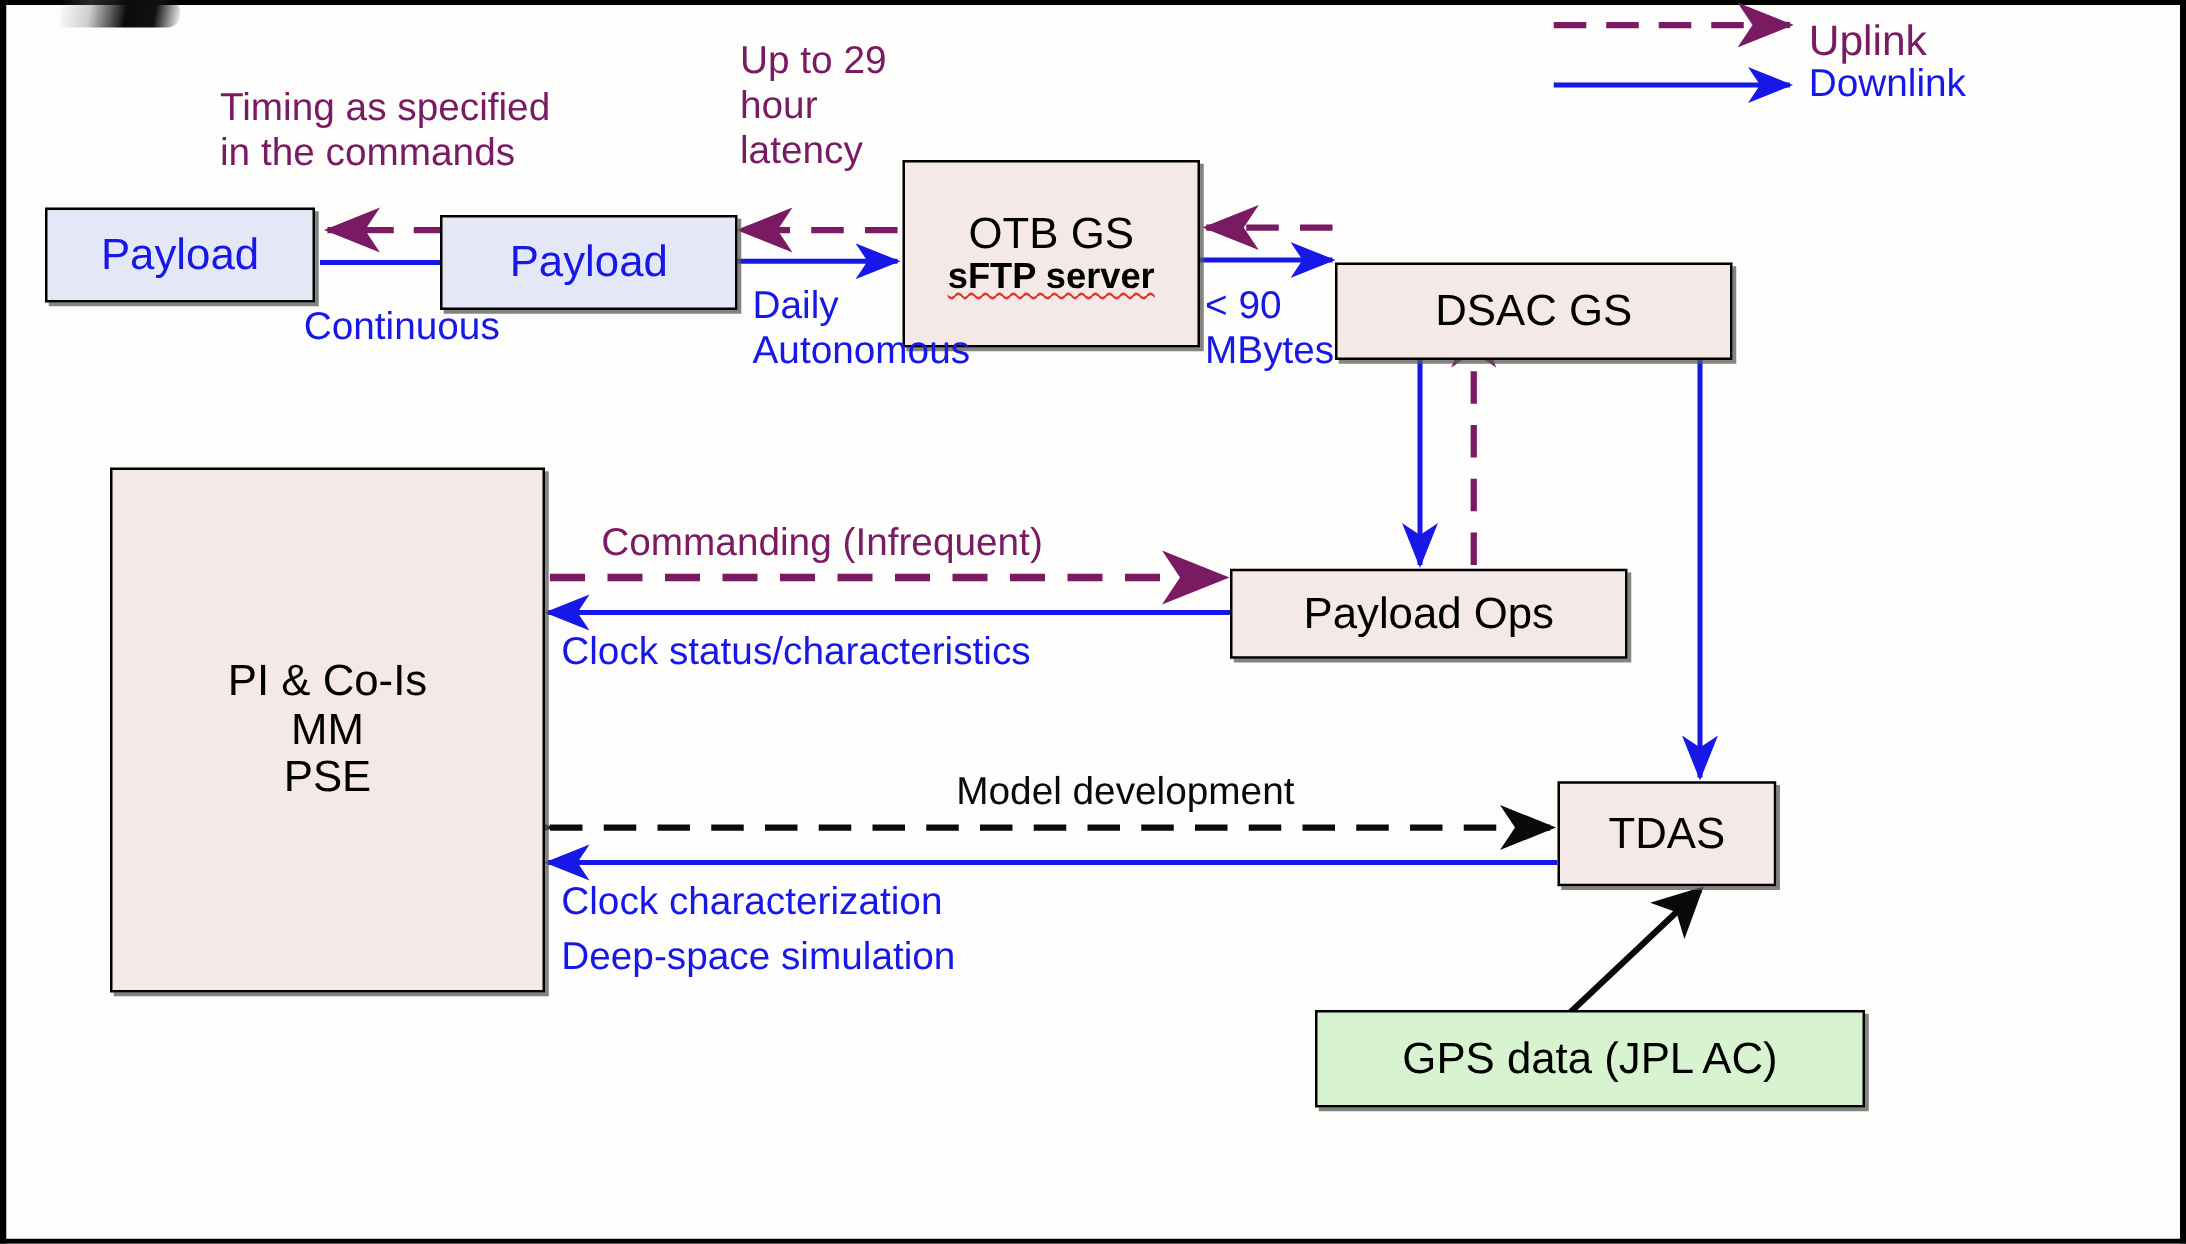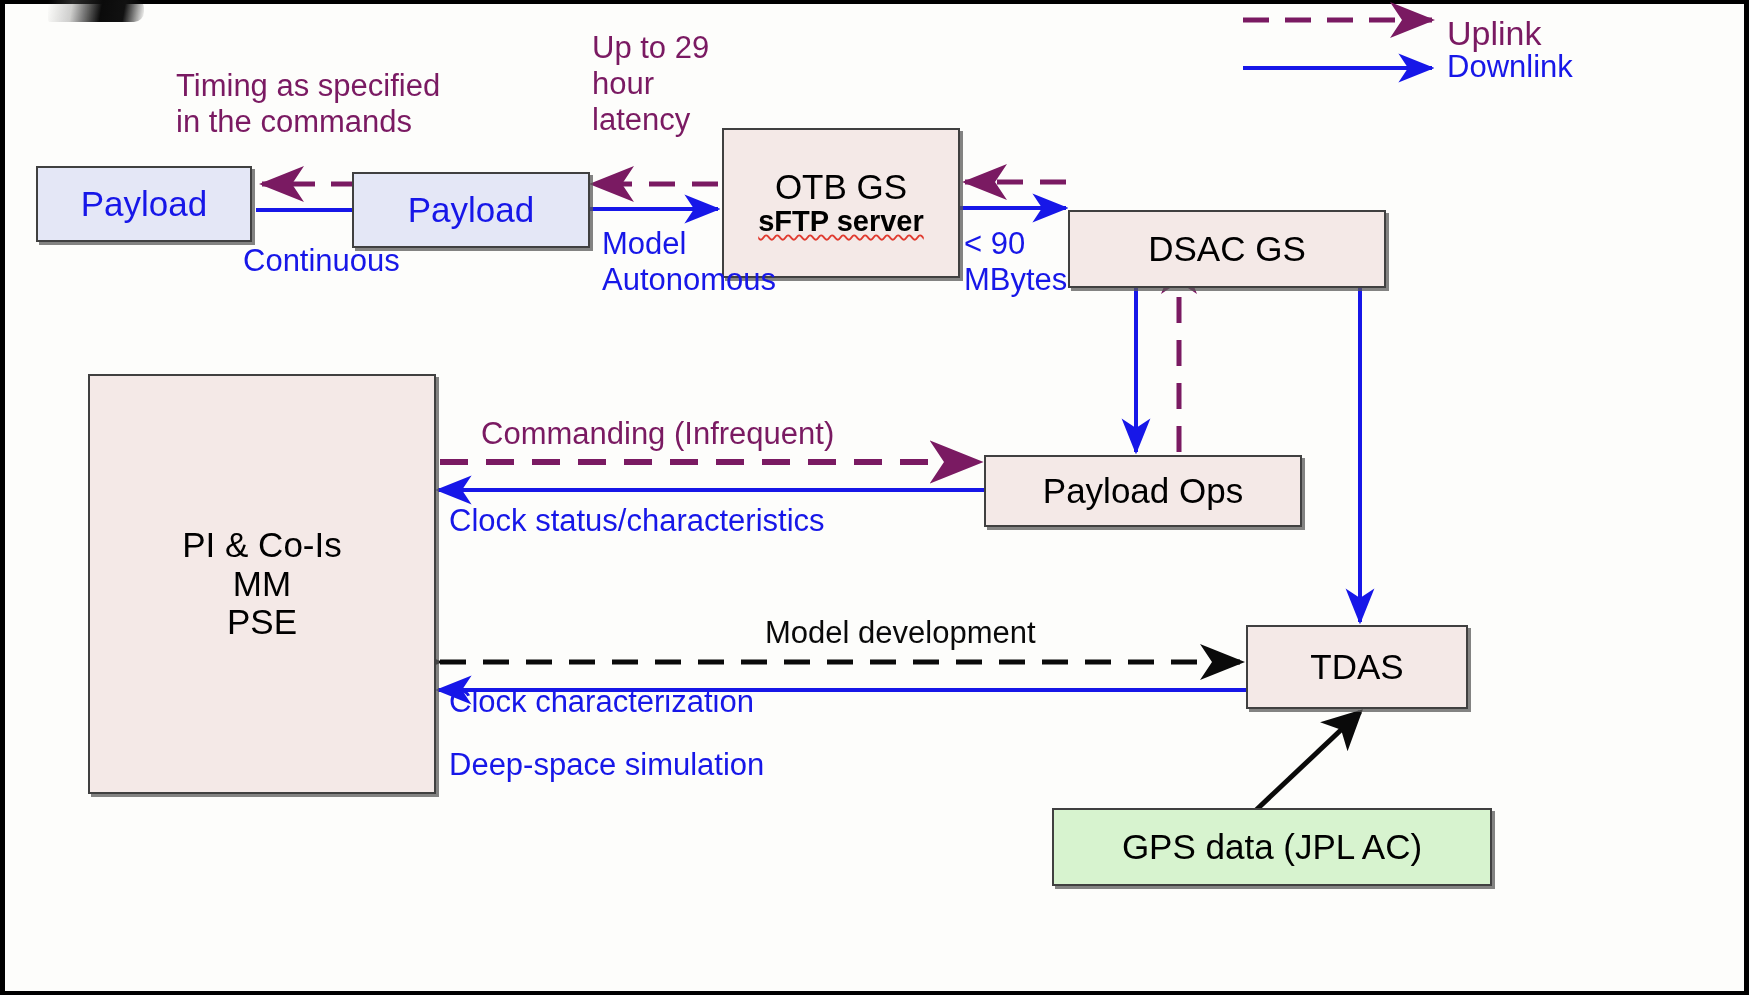--- a/index.html
+++ b/index.html
@@ -31,21 +31,21 @@
     width: 96px; height: 22px;
     background: linear-gradient(100deg, rgba(255,255,255,0) 0%, rgba(120,120,120,.35) 25%, #0b0b0b 55%, #111 78%, rgba(255,255,255,0) 100%);
     border-radius: 2px 8px 10px 2px;
     filter: blur(0.6px);
   }
 
   
   .box {
     position: absolute;
     box-sizing: border-box;
-    border: 2px solid #404040;
+    border: 2px solid #000000;
     box-shadow: 3px 3px 0 rgba(90,90,90,.75);
     display: flex;
     flex-direction: column;
     align-items: center;
     justify-content: center;
     text-align: center;
     color: #000;
     line-height: 1.1;
   }
   .box.blue   { background: #e4e7f6; }
@@ -169,46 +169,46 @@
   <div class="box pink" style="left:88px; top:374px; width:348px; height:420px;">
     <div class="line1">PI &amp; Co-Is</div>
     <div class="line1">MM</div>
     <div class="line1">PSE</div>
   </div>
 
   <div class="box pink" style="left:984px; top:455px; width:318px; height:72px;">
     <div class="line1">Payload Ops</div>
   </div>
 
-  <div class="box pink" style="left:1246px; top:625px; width:222px; height:84px;">
+  <div class="box pink" style="left:1246px; top:625px; width:175px; height:84px;">
     <div class="line1">TDAS</div>
   </div>
 
   <div class="box green" style="left:1052px; top:808px; width:440px; height:78px;">
     <div class="line1">GPS data (JPL AC)</div>
   </div>
 
   <div class="lbl purple" style="left:176px; top:68px; font-size:31px;">Timing as specified
 in the commands</div>
 
   <div class="lbl blue" style="left:243px; top:243px; font-size:31px;">Continuous</div>
 
   <div class="lbl purple" style="left:592px; top:30px; font-size:31px;">Up to 29
 hour
 latency</div>
 
-  <div class="lbl blue" style="left:602px; top:226px; font-size:31px;">Model
+  <div class="lbl blue" style="left:602px; top:226px; font-size:31px;">Daily
 Autonomous</div>
 
   <div class="lbl blue" style="left:964px; top:226px; font-size:31px;">&lt; 90
 MBytes</div>
 
   <div class="lbl purple" style="left:449px; top:416px; font-size:31px;margin-left:32px;">Commanding (Infrequent)</div>
 
   <div class="lbl blue" style="left:449px; top:503px; font-size:31px;">Clock status/characteristics</div>
 
   <div class="lbl black" style="left:765px; top:615px; font-size:31px;">Model development</div>
 
-  <div class="lbl blue" style="left:449px; top:684px; font-size:31px;">Clock characterization</div>
+  <div class="lbl blue" style="left:449px; top:703px; font-size:31px;">Clock characterization</div>
 
   <div class="lbl blue" style="left:449px; top:747px; font-size:31px;">Deep-space simulation</div>
 
 </div>
 
 </body></html>

